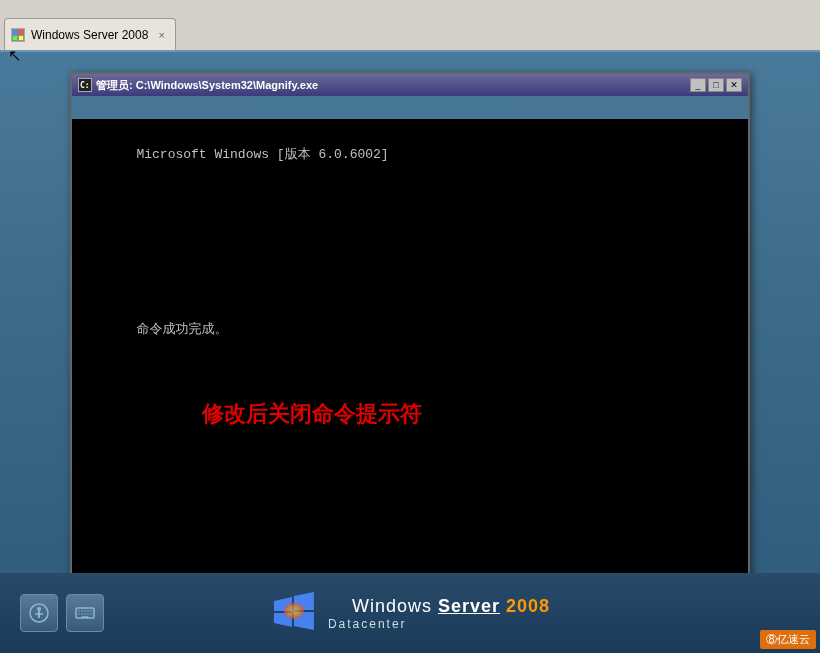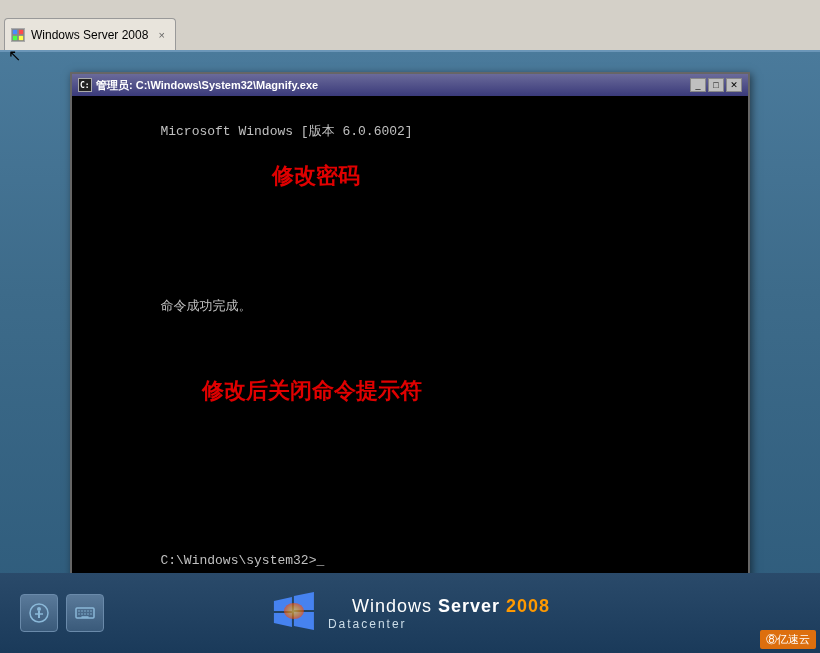--- a/index.html
+++ b/index.html
@@ -108,23 +108,24 @@
       border: 1px solid #888;
       font-size: 9px;
       display: flex;
       align-items: center;
       justify-content: center;
       cursor: pointer;
       color: #000;
     }
     .cmd-body {
       background: #000;
-      padding: 6px 26px;
+      padding: 6px 2px;
       min-height: 420px;
       position: relative;
+      margin-top: 23px;
     }
     .cmd-text {
       color: #c0c0c0;
       font-family: 'Courier New', monospace;
       font-size: 13px;
       line-height: 1.5;
       white-space: pre;
     }
     .cmd-text .underline {
       text-decoration: underline;
@@ -211,20 +212,21 @@
       font-size: 18px;
       font-weight: bold;
       letter-spacing: 1px;
     }
     .win-logo-text .line1 span.windows {
       font-weight: normal;
       margin-left: 24px;
     }
     .win-logo-text .line1 span.server {
       font-weight: bold;
+      text-decoration: underline;
     }
     .win-logo-text .line1 span.year {
       color: #ff9900;
       font-weight: bold;
     }
     .win-logo-text .line2 {
       font-size: 12px;
       color: #ccdde8;
       letter-spacing: 2px;
     }
@@ -292,23 +294,20 @@
         <span>命令成功完成。</span>
         <br>
         <br>
         <br>
         <br>
         <br>
         <br>
         <span>C:\Windows\system32&gt;_</span>
       </div>
 
-      <div class="annotation-red annotation-change-pwd">
-        <span>修改密码</span>
-      </div>
 
       <div class="annotation-red annotation-close-cmd">
         <span>修改后关闭命令提示符</span>
       </div>
     </div>
   </div>
 
   <div class="cancel-btn-area">
     <button class="cancel-btn">取消</button>
   </div>

